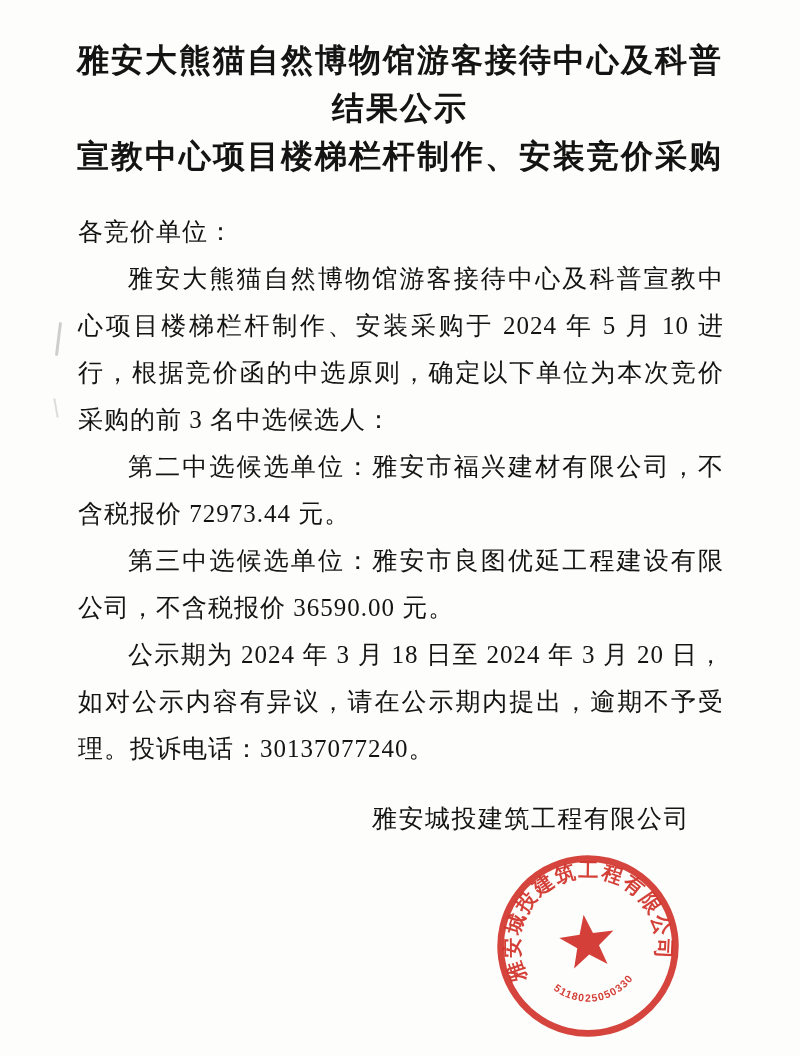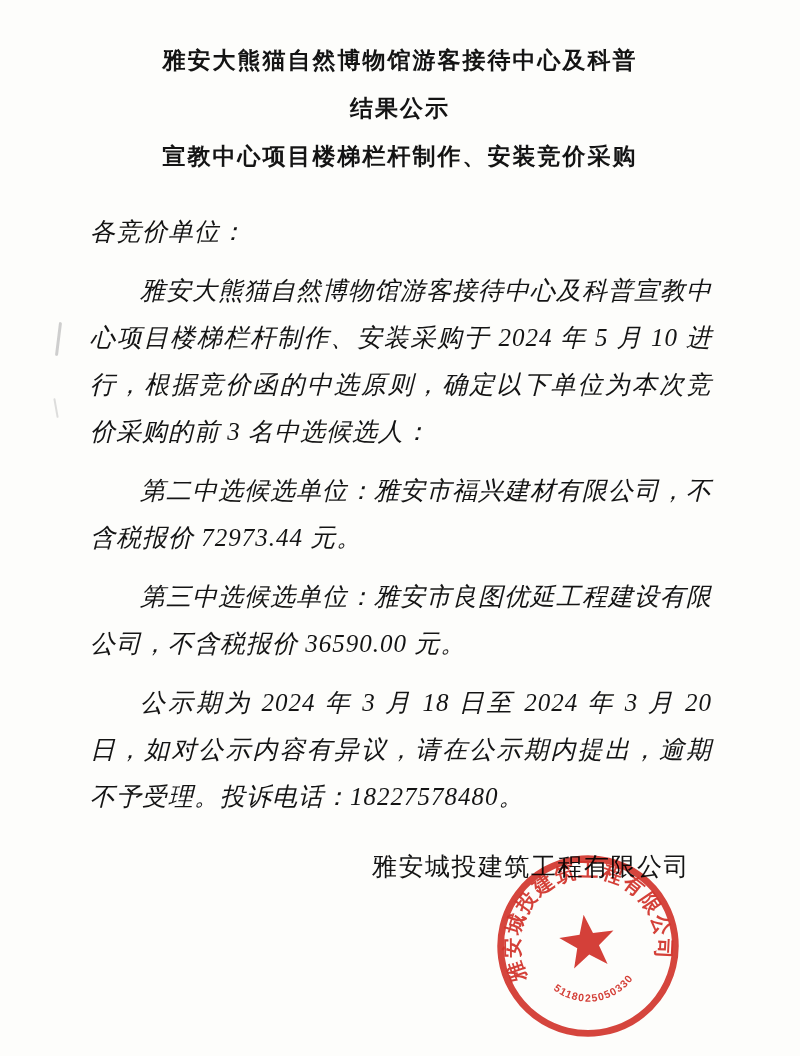--- a/index.html
+++ b/index.html
@@ -13,33 +13,33 @@
     width:800px; height:1056px;
     background:#fdfdfb;
     color:#141414;
     overflow:hidden;
   }
   .title {
     margin:36px 60px 0 60px;
     text-align:center;
     font-family:"Liberation Sans","DejaVu Sans",sans-serif;
     font-weight:bold;
-    font-size:23px;
+    font-size:32px;
     line-height:48px;
     letter-spacing:2px;
   }
   .title-line { display:block; }
   .body-text {
     margin:28px 76px 0 78px;
     font-size:25px;
     letter-spacing:1px;
     line-height:47px;
     text-align:justify;
   }
-  .body-text p { margin:12px;font-style:italic; }
+  .body-text p { margin:0; }
   .indent { text-indent:2em; }
   .signature {
     margin:22px 110px 0 0;
     text-align:right;
     font-size:25px;
     letter-spacing:1.5px;
     line-height:49px;
   }
   .stamp {
     position:absolute;
@@ -72,21 +72,21 @@
     <span class="title-line">雅安大熊猫自然博物馆游客接待中心及科普</span>
     <span class="title-line">结果公示</span>
     <span class="title-line">宣教中心项目楼梯栏杆制作、安装竞价采购</span>
   </h1>
 
   <div class="body-text">
     <p>各竞价单位：</p>
     <p class="indent">雅安大熊猫自然博物馆游客接待中心及科普宣教中心项目楼梯栏杆制作、安装采购于 2024 年 5 月 10 进行，根据竞价函的中选原则，确定以下单位为本次竞价采购的前 3 名中选候选人：</p>
     <p class="indent">第二中选候选单位：雅安市福兴建材有限公司，不含税报价 72973.44 元。</p>
     <p class="indent">第三中选候选单位：雅安市良图优延工程建设有限公司，不含税报价 36590.00 元。</p>
-    <p class="indent">公示期为 2024 年 3 月 18 日至 2024 年 3 月 20 日，如对公示内容有异议，请在公示期内提出，逾期不予受理。投诉电话：18227578480。</p>
+    <p class="indent">公示期为 2024 年 3 月 18 日至 2024 年 3 月 20 日，如对公示内容有异议，请在公示期内提出，逾期不予受理。投诉电话：30137077240。</p>
   </div>
 
   <div class="signature">
     <div>雅安城投建筑工程有限公司</div>
   </div>
 
   <div class="stamp">
     <svg viewBox="0 0 200 200" xmlns="http://www.w3.org/2000/svg">
       <circle cx="100" cy="100" r="91" fill="none" stroke-width="7" opacity="0.93" stroke="#cf2018"></circle>
       <path id="sealTopArc" d="M 32.3 124.6 A 72 72 0 1 1 167.7 124.6" fill="none"></path>

